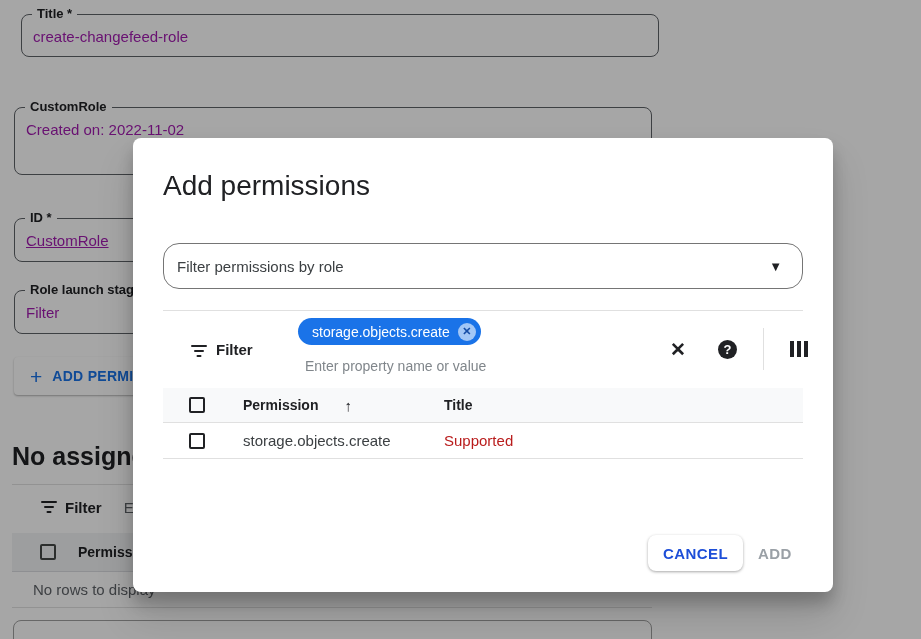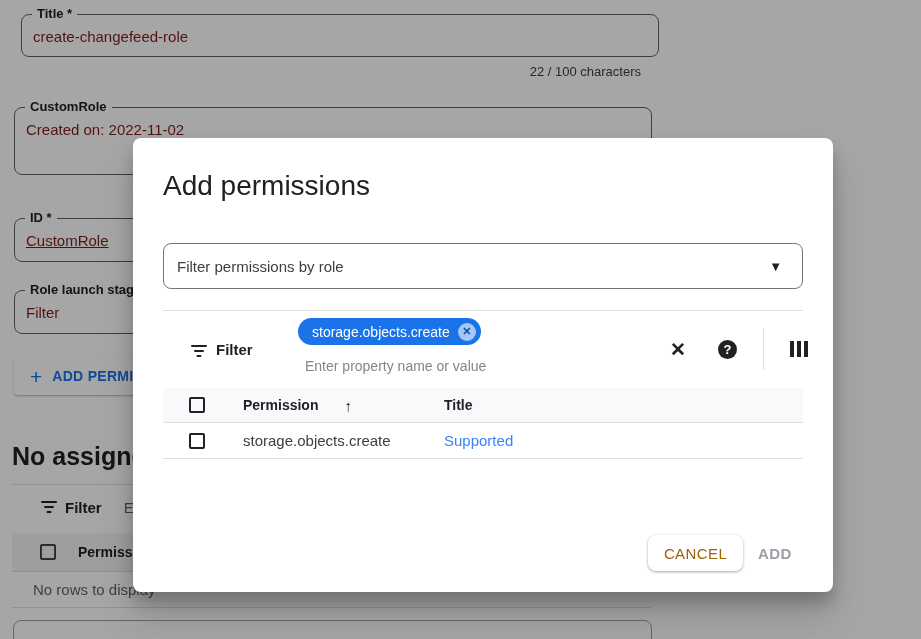--- a/index.html
+++ b/index.html
@@ -27,21 +27,21 @@
     padding: 0 5px;
     font-size: 13px;
     font-weight: bold;
     color: #202124;
     white-space: nowrap;
   }
   .fieldset .fvalue {
     position: absolute;
     left: 11px;
     font-size: 15px;
-    color: #7f1d1d;
+    color: #a21caf;
     white-space: nowrap;
   }
 
   .char-counter {
     position: absolute;
     left: 14px; top: 64px; width: 627px;
     text-align: right;
     font-size: 13px;
     color: #3c4043;
   }
@@ -126,21 +126,21 @@
     left: 30px; top: 32px;
     font-size: 28px;
     font-weight: 400;
     color: #202124;
   }
   .role-dropdown {
     position: absolute;
     left: 30px; top: 105px;
     width: 640px; height: 46px;
     border: 1px solid #757575;
-    border-radius: 8px;
+    border-radius: 16px;
     display: flex; align-items: center;
     padding: 0 20px 0 13px;
     cursor: pointer;
     background: #fff;
   }
   .role-dropdown .dd-text { font-size: 15px; color: #3c4043; flex: 1; }
   .dd-caret { font-size: 13px; color: #202124; }
 
   .mod-div-1 { left: 30px; top: 172px; width: 640px; }
 
@@ -190,36 +190,36 @@
   .mtable .trow {
     height: 36px; background: #fff;
     border-bottom: 1px solid #e0e0e0;
     display: flex; align-items: center;
   }
   .cell-cb { width: 80px; padding-left: 26px; }
   .cell-perm { width: 201px; }
   .mtable .thead .hdr { font-size: 14px; font-weight: bold; color: #202124; }
   .sort-arrow { font-size: 15px; font-weight: bold; color: #202124; margin-left: 26px; }
   .mtable .trow .cval { font-size: 15px; color: #3c4043; }
-  .mtable .trow .cval.status { color: #3b82f6; }
+  .mtable .trow .cval.status { color: #b91c1c; }
   .hdr-perm-wrap { display: flex; align-items: center; width: 201px; }
   .hdr-perm-wrap .hdr { width: auto; }
 
   .cancel-btn {
     position: absolute;
     left: 515px; top: 397px;
     width: 95px; height: 36px;
     background: #fff;
     border: none;
     border-radius: 8px;
     box-shadow: 0 1px 3px rgba(0,0,0,0.35);
     font-family: "Liberation Sans", sans-serif;
-    font-size: 15px; font-weight: normal;
+    font-size: 15px; font-weight: bold;
     letter-spacing: 0.4px;
-    color: #a16207;
+    color: #1d4ed8;
     cursor: pointer;
   }
   .add-btn {
     position: absolute;
     left: 625px; top: 397px;
     width: 60px; height: 36px;
     background: transparent;
     border: none;
     font-family: "Liberation Sans", sans-serif;
     font-size: 15px; font-weight: bold;
@@ -231,21 +231,20 @@
 </style>
 </head>
 <body>
 
 <div class="page">
 
   <div class="fieldset" style="left:14px; top:14px; width:638px; height:43px;margin-left:7px;">
     <span class="flabel">Title *</span>
     <span class="fvalue" style="top:13px;">create-changefeed-role</span>
   </div>
-  <div class="char-counter">22 / 100 characters</div>
 
   <div class="fieldset" style="left:14px; top:107px; width:638px; height:68px;">
     <span class="flabel">CustomRole</span>
     <span class="fvalue" style="top:13px;text-align:right;">Created on: 2022-11-02</span>
   </div>
 
   <div class="fieldset" style="left:14px; top:218px; width:638px; height:44px;">
     <span class="flabel">ID *</span>
     <span class="fvalue" style="top:13px;text-decoration:underline;">CustomRole</span>
   </div>

